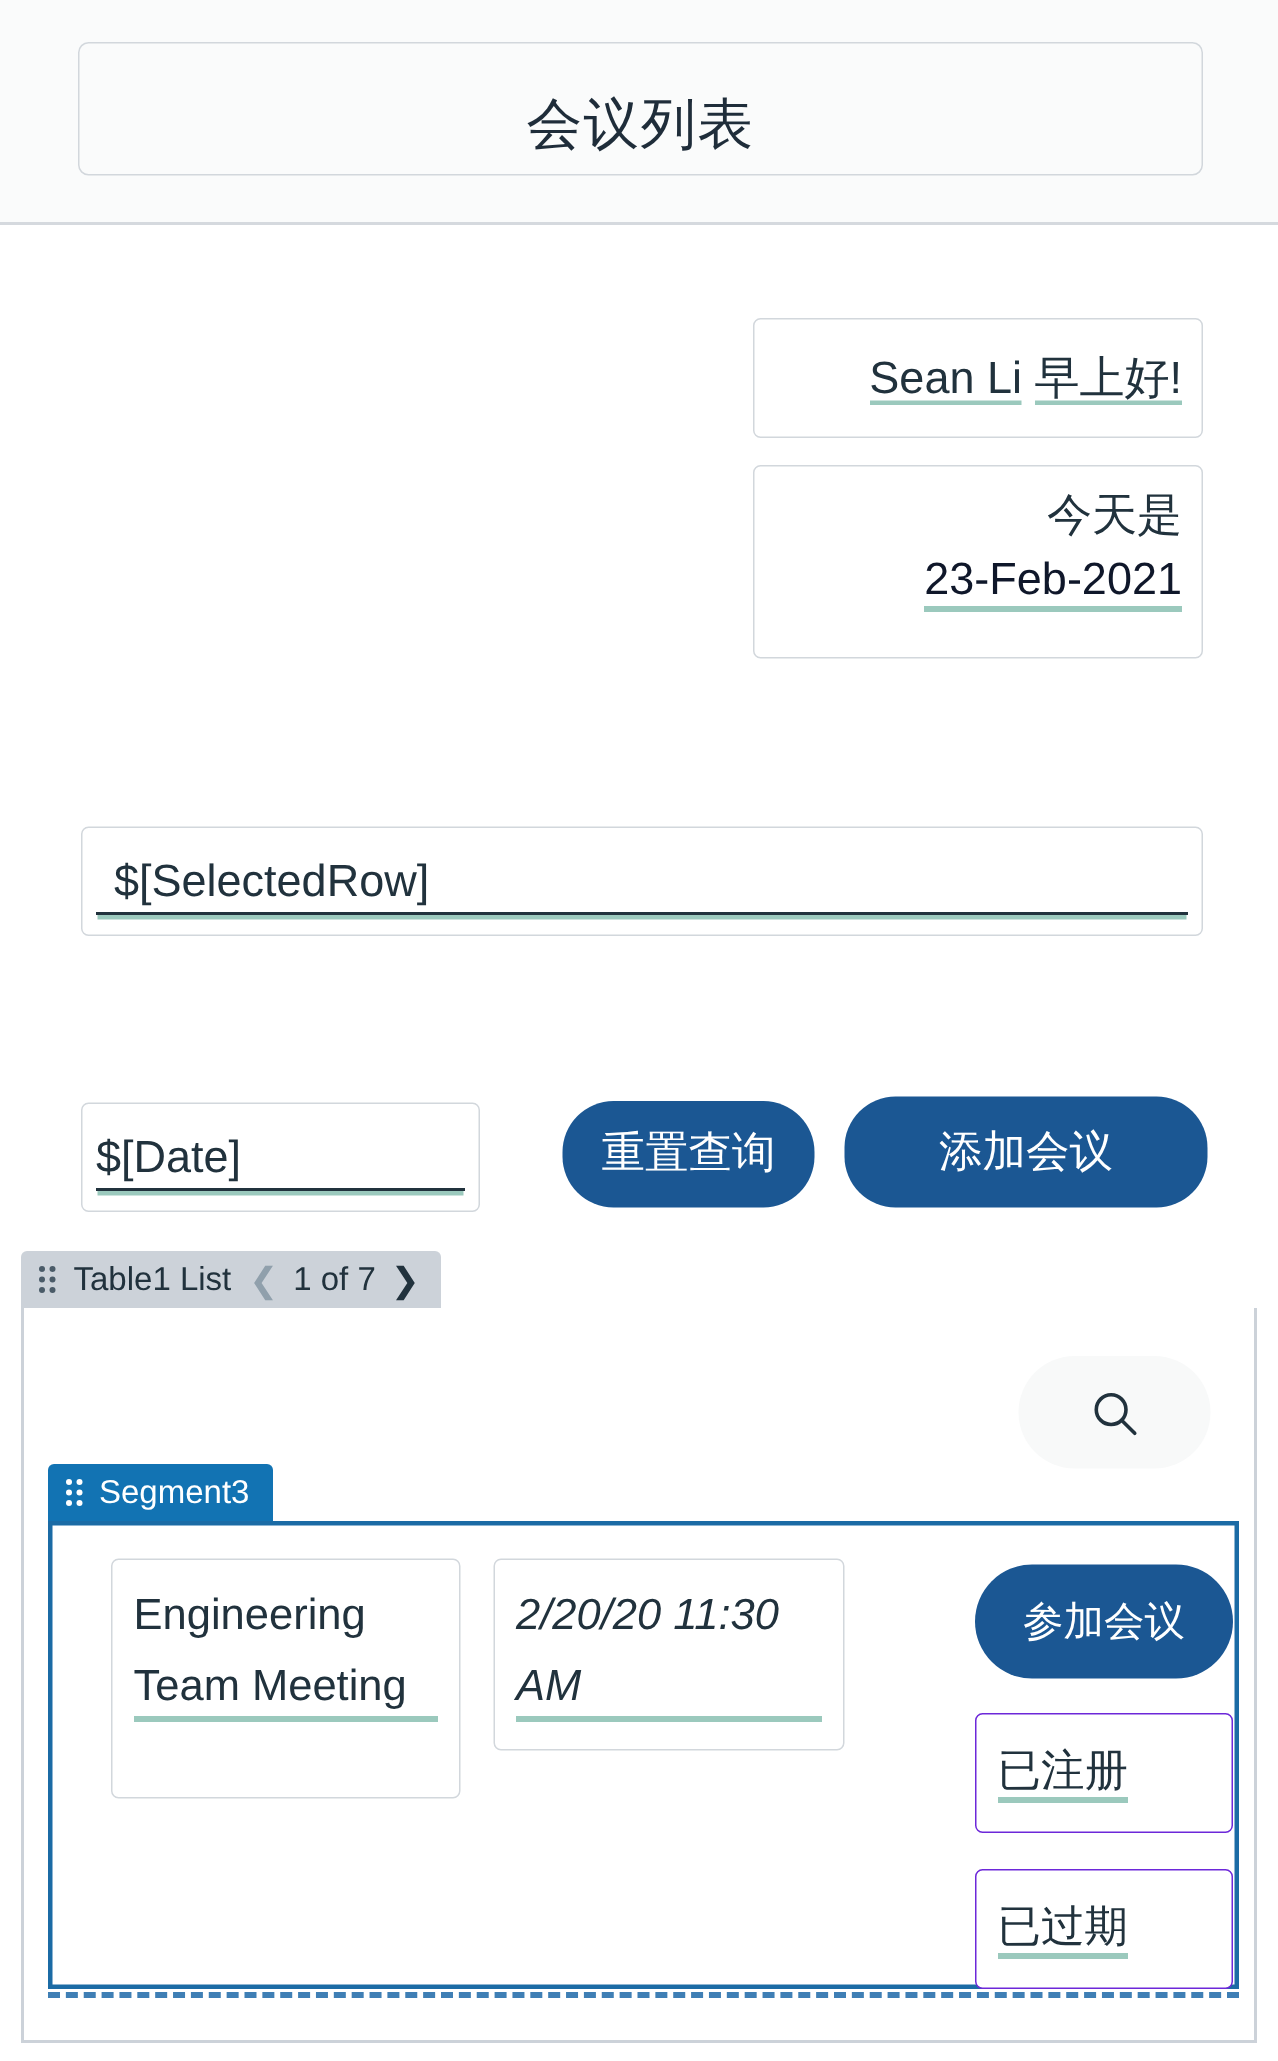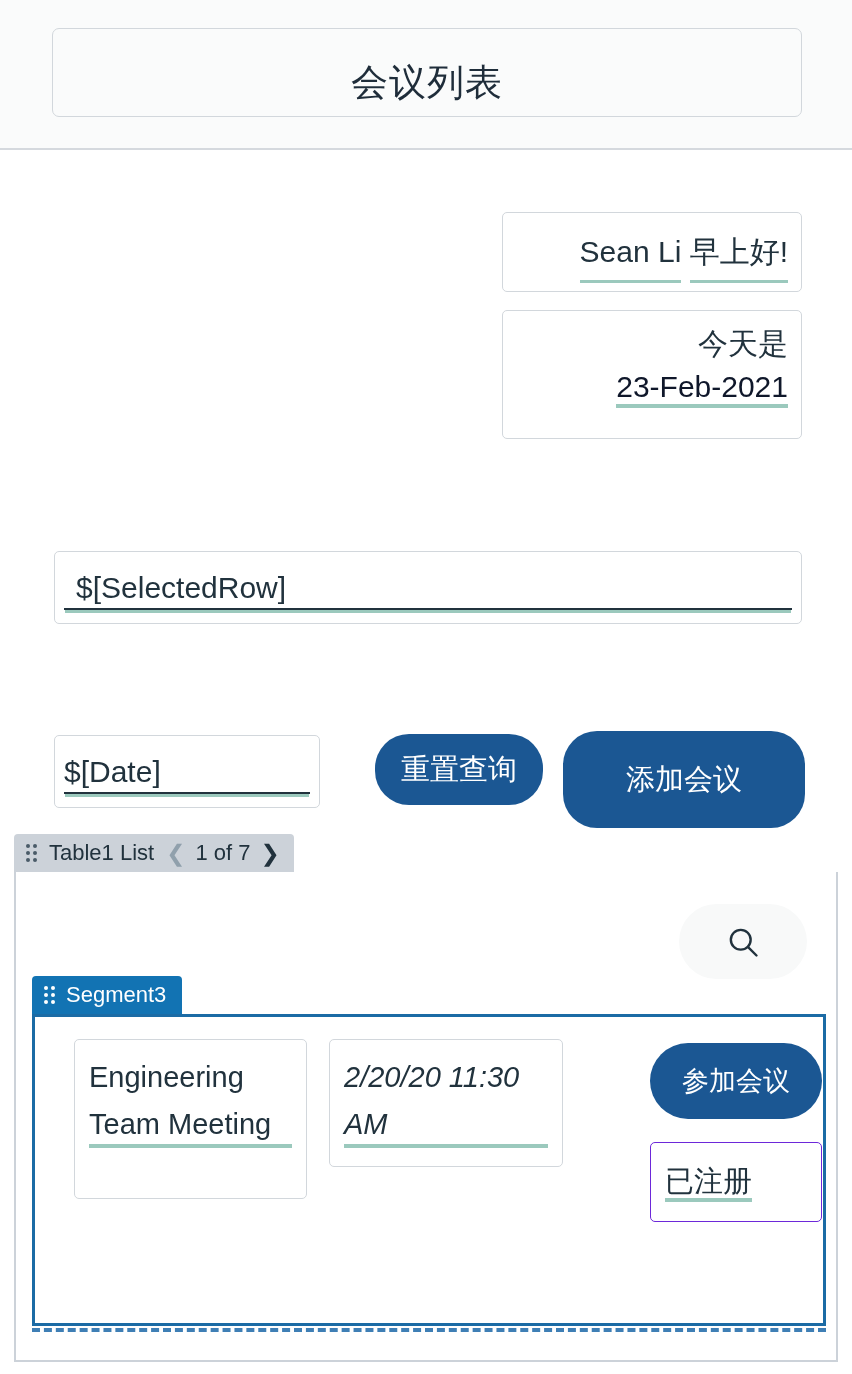--- a/index.html
+++ b/index.html
@@ -54,21 +54,21 @@
     border-radius: 5px;
     background: #ffffff;
     box-sizing: border-box;
   }
 
   
   .dyn {
     position: relative;
     display: inline;
     box-shadow: inset 0 -3px 0 0 #9bc9bd;
-    padding-bottom: 15px;
+    padding-bottom: 1px;
   }
   .dyn-line {
     display: inline-block;
     box-shadow: inset 0 -4px 0 0 #9bc9bd;
     line-height: 1.42;
   }
 
   
   .greet-box {
     left: 502px; top: 212px;
@@ -163,21 +163,21 @@
     align-items: center;
     justify-content: center;
     padding: 0;
   }
   .btn-reset {
     left: 375px; top: 734px;
     width: 168px; height: 71px;
   }
   .btn-add {
     left: 563px; top: 731px;
-    width: 242px; height: 97px;
+    width: 242px; height: 74px;
   }
 
   
   .list-tab {
     position: absolute;
     left: 14px; top: 834px;
     height: 38px;
     background: #ccd2d9;
     border-radius: 4px 4px 0 0;
     display: flex;
@@ -412,18 +412,21 @@
     <div class="cell-box cell-date">
       <span class="cell-text dyn-line">2/20/20 11:30 AM</span>
     </div>
 
     <button class="btn-primary btn-join">参加会议</button>
 
     <div class="status-box status-registered">
       <span class="status-text dyn-line">已注册</span>
     </div>
 
+    <div class="status-box status-expired">
+      <span class="status-text dyn-line">已过期</span>
+    </div>
 
   </div>
 
   <div class="segment-dropline"></div>
 
 </div>
 
 </body></html>

